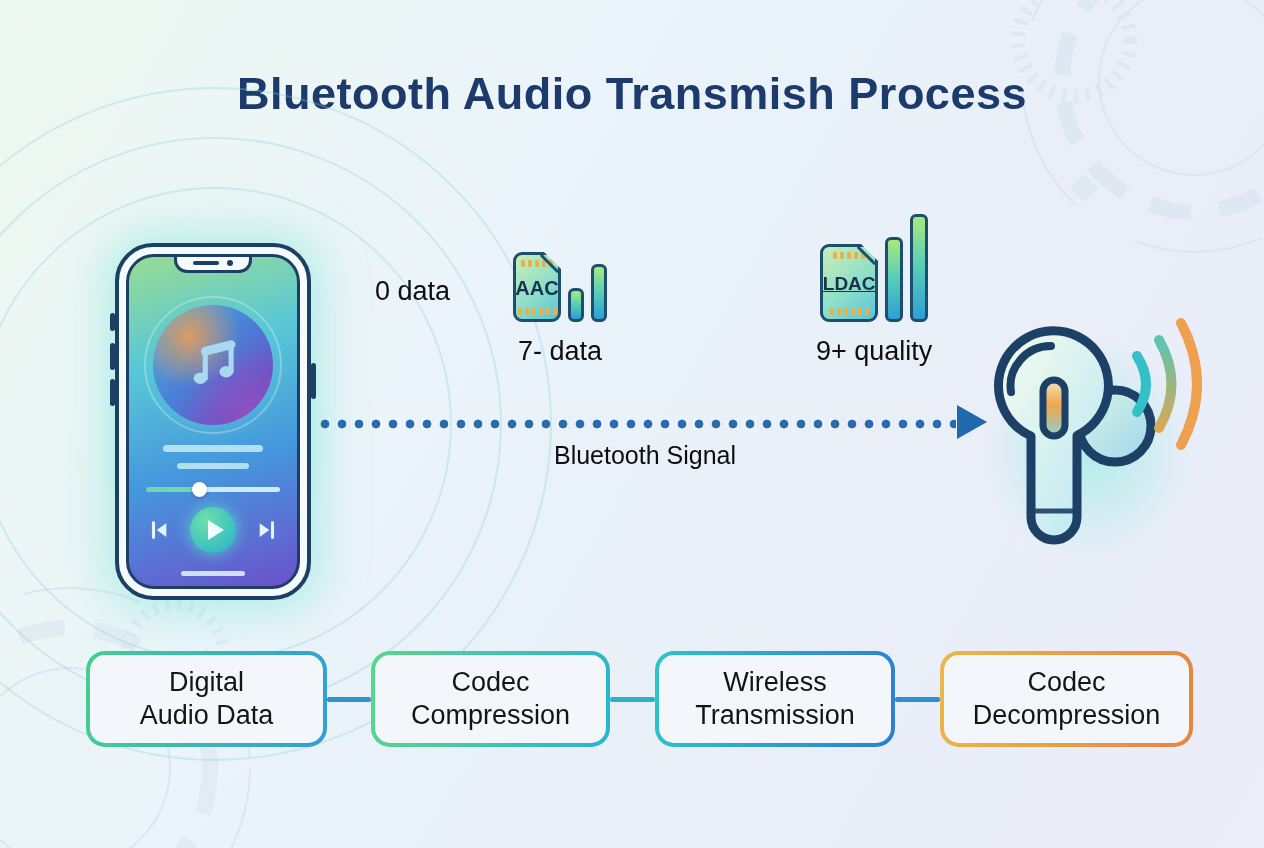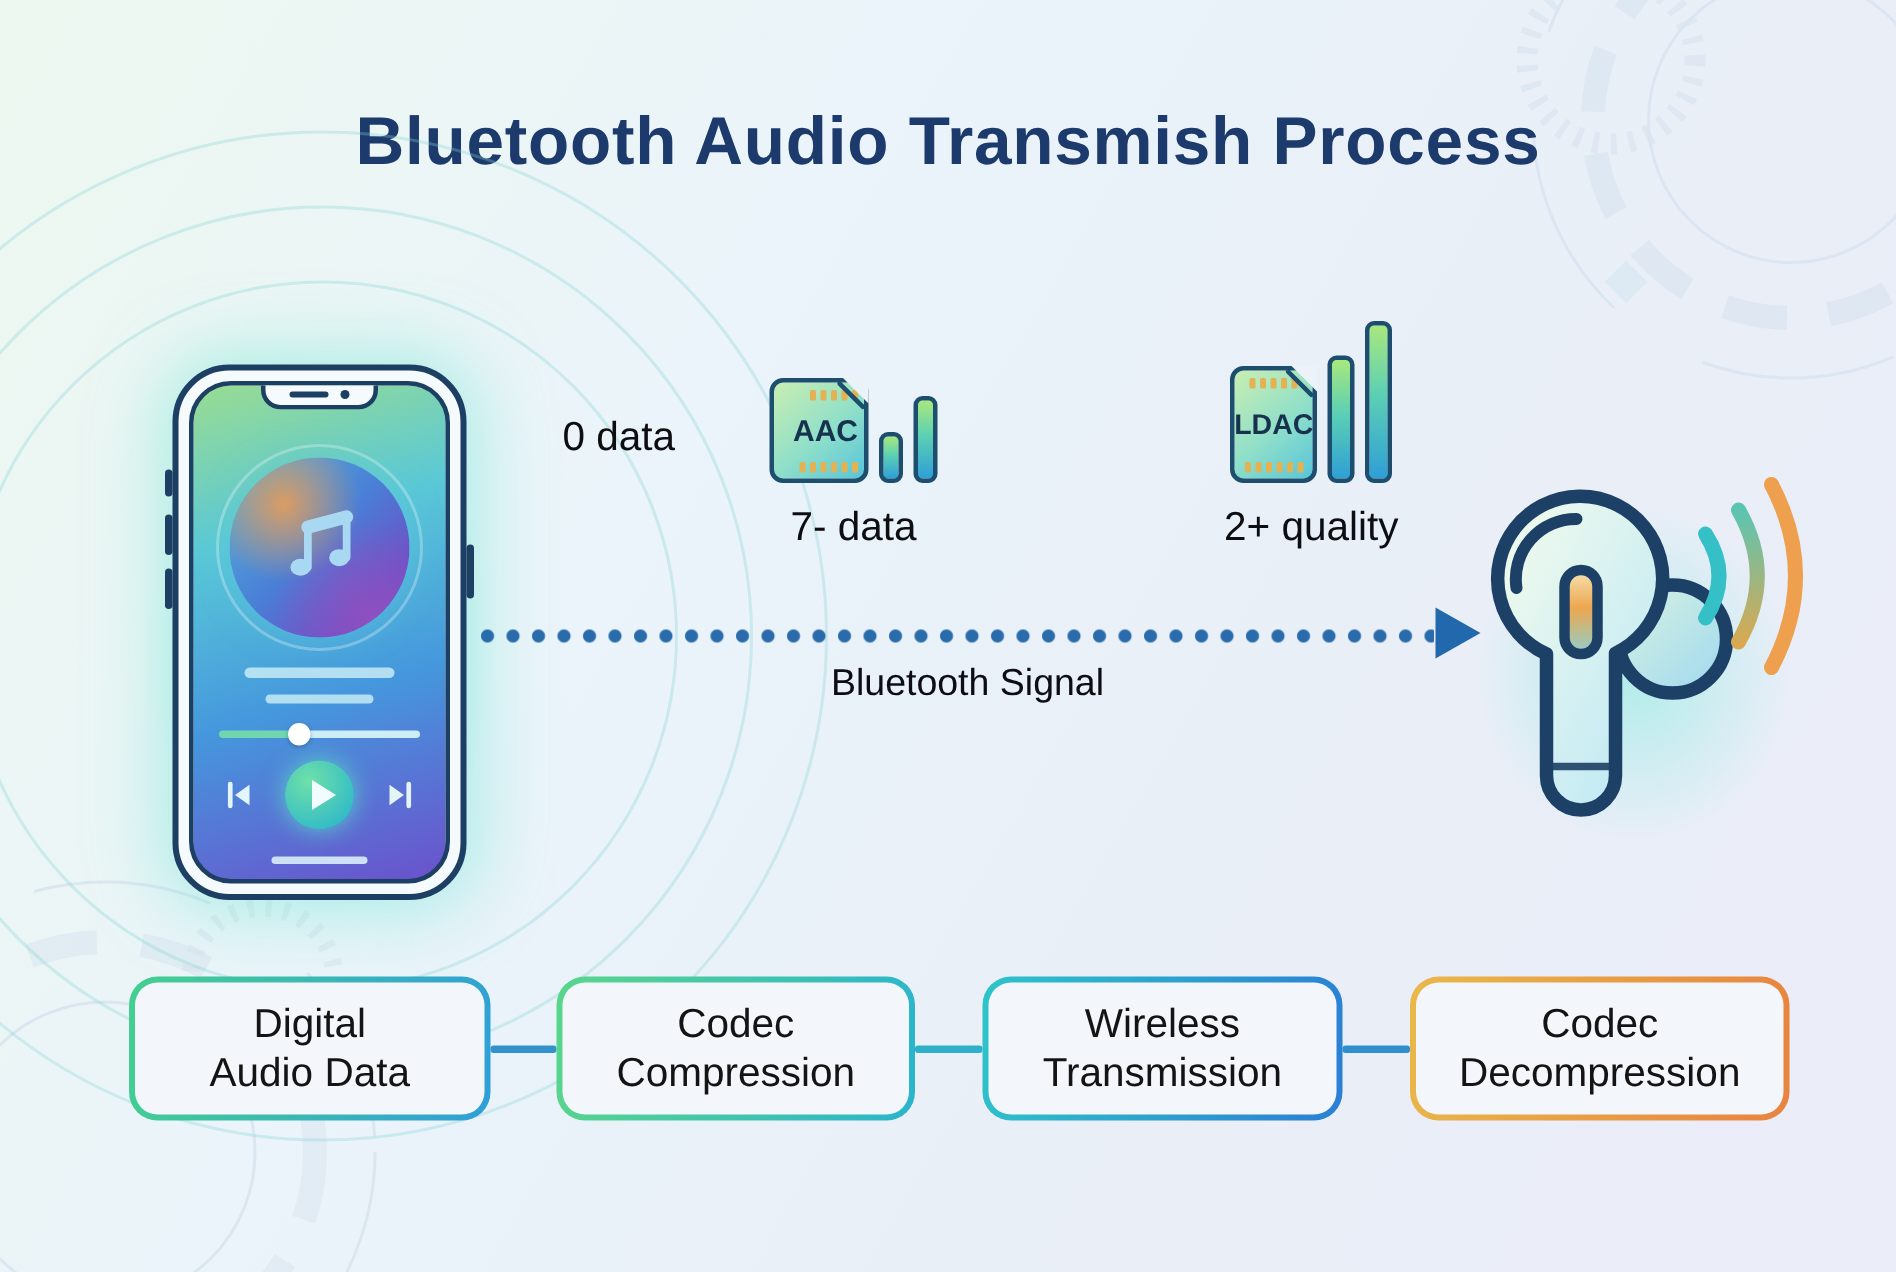--- a/index.html
+++ b/index.html
@@ -86,23 +86,23 @@
     padding:5px 4px 4px 4px;
   }
   .card::after{content:"";position:absolute;top:-3px;right:-3px;width:0;height:0;
     border-top:17px solid #ebf2f8;border-left:17px solid transparent;}
   .card::before{content:"";position:absolute;top:7px;right:-4px;width:25px;height:3px;border-radius:2px;
     background:var(--card-outline,#1d4e6e);transform:rotate(45deg);z-index:2;}
   .pins{display:flex;gap:3px;}
   .pins i{width:4px;height:7px;background:#e2b254;border-radius:1px;}
   .cname{font-weight:700;color:#16324f;line-height:1;}
   .c0 .card{width:48px;height:60px;} .c0 .cname{font-size:15px;}
-  .c1 .card{width:66px;height:70px;align-items:flex-end;} .c1 .cname{font-size:20px;}
+  .c1 .card{width:48px;height:70px;} .c1 .cname{font-size:20px;}
   .c2 .card{width:58px;height:77px;} .c2 .cname{font-size:18px;}
-  .c3 .card{width:58px;height:78px;} .c3 .cname{font-size:19px;}
+  .c3 .card{width:58px;height:78px;} .c3 .cname{font-size:19px;text-decoration:underline;}
   .bar{width:16px;box-sizing:border-box;border:3px solid var(--card-outline,#1d4e6e);border-radius:6px;
     background:linear-gradient(180deg,#a8e87d 0%,#5cd0b4 45%,#2e9fd6 100%);}
   .c3 .bar{width:18px;}
   .codec .clabel{margin-top:14px;font-size:27px;font-weight:500;color:#0e0e12;white-space:nowrap;}
   .c0{left:375px;top:262px;} .c1{left:513px;top:250px;} .c2{left:662px;top:243px;} .c3{left:816px;top:214px;}
   
   .c0 .group{height:60px;} .c1 .group{height:72px;} .c2 .group{height:81px;} .c3 .group{height:108px;}
   
   .dots{position:absolute;left:320px;top:419px;width:636px;height:10px;
     background-image:radial-gradient(circle at 5px 5px,var(--dot-blue,#2a6cab) 4px,transparent 4.7px);
@@ -238,21 +238,21 @@
             <i></i>
             <i></i>
             <i></i>
             <i></i>
             <i></i>
           </span>
       </div>
       <div class="bar" style="height: 85px;"></div>
       <div class="bar" style="height: 108px;"></div>
     </div>
-    <div class="clabel">2+ quality</div>
+    <div class="clabel">9+ quality</div>
   </div>
 
   <div class="dots"></div>
   <div class="arrowhead"></div>
   <div class="signal-label">Bluetooth Signal</div>
 
   <div class="bud-glow"></div>
   <svg class="earbud" width="260" height="245" viewBox="0 0 260 245">
     <defs>
       <linearGradient id="budGrad" x1="0" y1="0" x2="1" y2="1">

